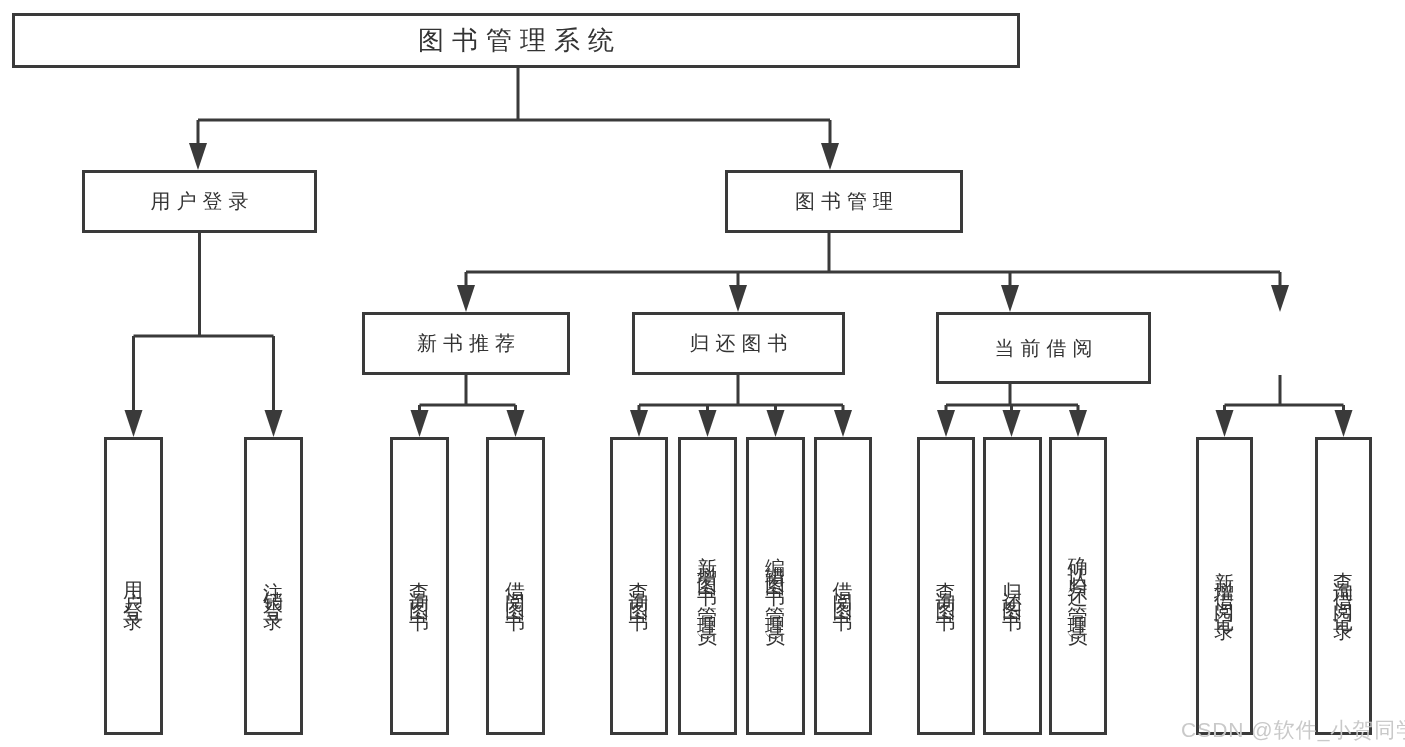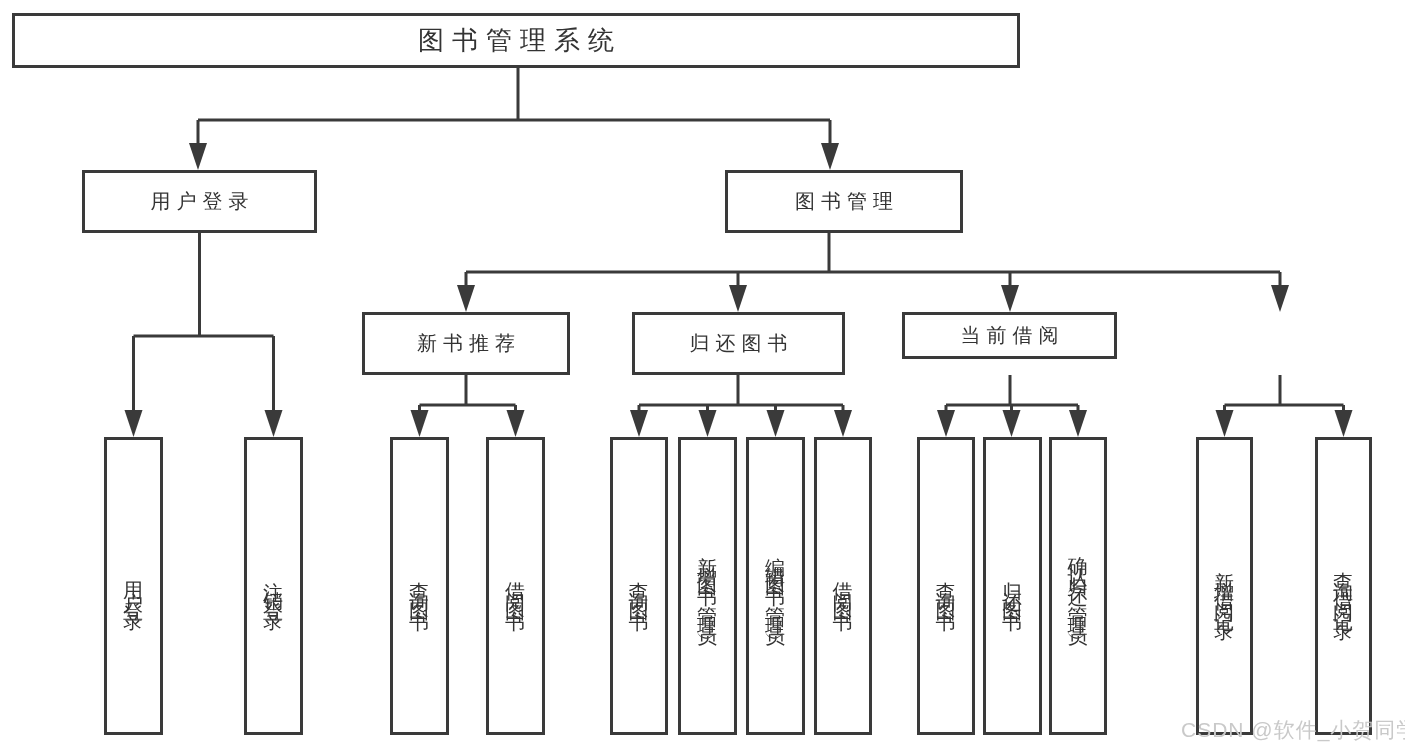--- a/index.html
+++ b/index.html
@@ -44,21 +44,21 @@
   }
 
   
   #b-root        { left: 12px;   top: 13px;  width: 1008px; height: 55px; }
   
   #b-user-login  { left: 82px;   top: 170px; width: 235px;  height: 63px; }
   #b-book-mgmt   { left: 725px;  top: 170px; width: 238px;  height: 63px; }
   
   #b-new-rec     { left: 362px;  top: 312px; width: 208px;  height: 63px; }
   #b-borrow      { left: 632px;  top: 312px; width: 213px;  height: 63px; }
-  #b-current     { left: 902px;  top: 312px; width: 215px;  height: 47px; }
+  #b-current     { left: 936px;  top: 312px; width: 215px;  height: 72px; }
   #b-records     { left: 1172px; top: 312px; width: 213px;  height: 63px; }
   
   .leaf          { top: 437px; height: 298px; }
   #l1  { left: 104px;  width: 59px; }
   #l2  { left: 244px;  width: 59px; }
   #l3  { left: 390px;  width: 59px; }
   #l4  { left: 486px;  width: 59px; }
   #l5  { left: 610px;  width: 58px; }
   #l6  { left: 678px;  width: 59px; }
   #l7  { left: 746px;  width: 59px; }

